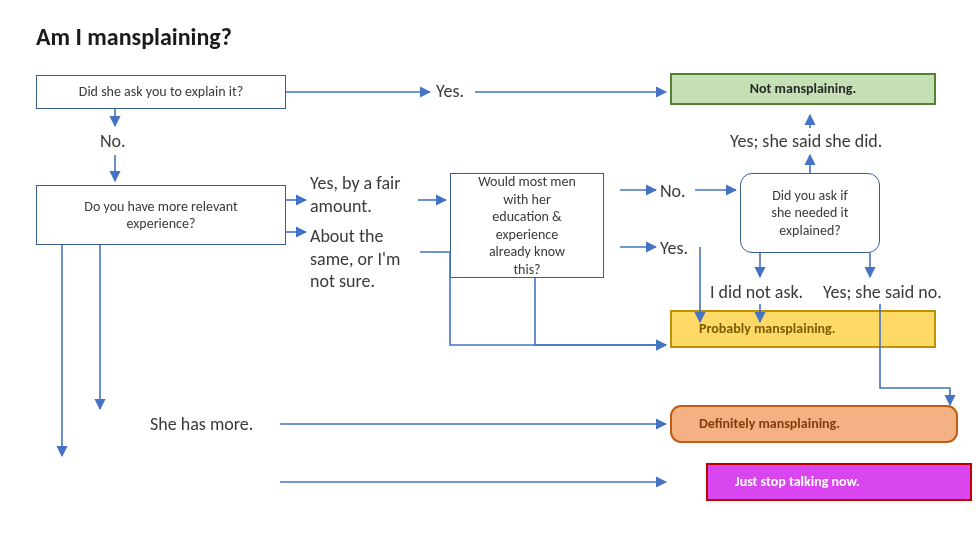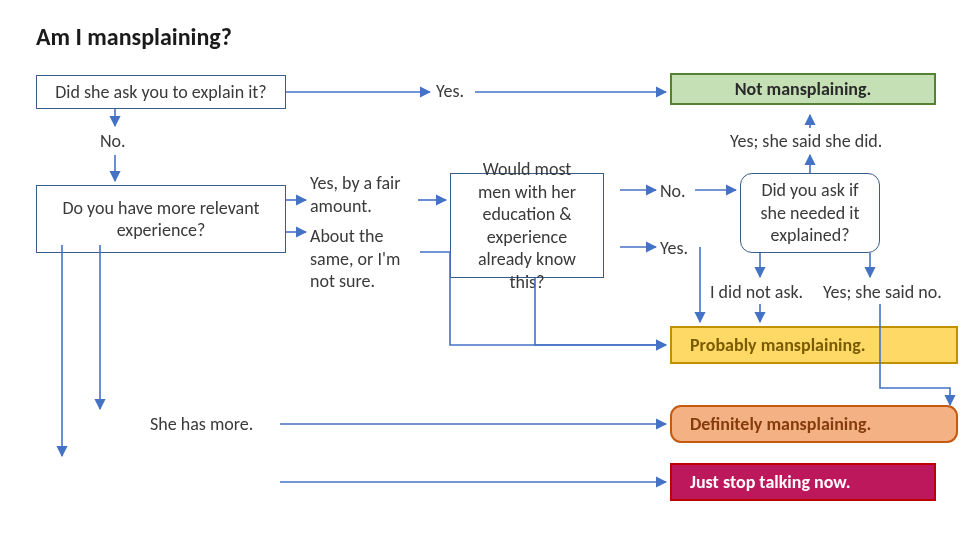--- a/index.html
+++ b/index.html
@@ -20,81 +20,81 @@
   .title {
     position: absolute;
     font-weight: 700;
     font-size: 24px;
     color: #1b1b1b;
   }
   .box {
     position: absolute;
     border: 1px solid #385D8A;
     background: #ffffff;
-    font-size: 18px;
+    font-size: 14px;
     text-align: center;
     display: flex;
     align-items: center;
     justify-content: center;
-    padding: 6px 18px;
+    padding: 6px 27px;
     box-sizing: border-box;
     line-height: 1.25;
   }
   .txt {
     position: absolute;
     font-size: 18px;
     line-height: 1.25;
   }
   .result {
     border-width: 2px;
     font-weight: 700;
   }
   .result.green  { background:#C5E0B4; border-color:#548235; color:#2a2a2a; }
   .result.yellow { background:#FFD966; border-color:#BF9000; color:#7a5c00; }
   .result.coral  { background:#F4B183; border-color:#C55A11; color:#843C0C; text-align:left; justify-content:flex-start;}
-  .result.red    { background:#be185d; border-color:#C00000; color:#ffffff; text-align:left; justify-content:flex-start;}
+  .result.red    { background:#d946ef; border-color:#C00000; color:#ffffff; text-align:left; justify-content:flex-start;margin-left:36px;}
   svg.wires { position:absolute; inset:0; width:976px; height:549px; pointer-events:none; }
   svg.wires line, svg.wires polyline { stroke:#4472C4; stroke-width:1.6; fill:none; }
 </style>
 </head>
 <body>
 
 <div class="canvas">
 
   <div class="title" style="left:36px; top:22px;">Am I mansplaining?</div>
 
   <div class="box" style="left:36px;  top:75px;  width:250px; height:34px;">Did she ask you to explain it?</div>
 
   <div class="txt" style="left:436px; top:80px;">Yes.</div>
 
   <div class="box result green" style="left:670px; top:73px; width:266px; height:32px;">Not mansplaining.</div>
 
   <div class="txt" style="left:100px; top:130px;">No.</div>
 
   <div class="txt" style="left:730px; top:130px;">Yes; she said she did.</div>
 
-  <div class="box" style="left:36px;  top:185px; width:250px; height:68px;">Do you have more relevant experience?</div>
+  <div class="box" style="left:36px;  top:185px; width:250px; height:60px;">Do you have more relevant experience?</div>
 
   <div class="txt" style="left:310px; top:225px; width:110px;">About the same, or I'm not sure.</div>
 
   <div class="txt" style="left:310px; top:172px; width:110px;">Yes, by a fair amount.</div>
 
   <div class="box" style="left:450px; top:173px; width:154px; height:105px;">Would most men with her education &amp; experience already know this?</div>
 
   <div class="txt" style="left:660px; top:180px;">No.</div>
 
   <div class="txt" style="left:660px; top:237px;">Yes.</div>
 
   <div class="box" style="left:740px; top:173px; width:140px; height:80px;border-radius:12px;">Did you ask if she needed it explained?</div>
 
   <div class="txt" style="left:710px; top:281px;">I did not ask.</div>
 
   <div class="txt" style="left:823px; top:281px;">Yes; she said no.</div>
 
-  <div class="box result yellow" style="left:670px; top:326px; width:288px; height:38px; justify-content:flex-start; text-align:left;">Probably mansplaining.</div>
+  <div class="box result yellow" style="left:670px; top:310px; width:266px; height:38px; justify-content:flex-start; text-align:left;">Probably mansplaining.</div>
 
   <div class="txt" style="left:150px; top:413px;">She has more.</div>
 
   <div class="box result coral" style="left:670px; top:405px; width:288px; height:38px;border-radius:11px;">Definitely mansplaining.</div>
 
 
   <div class="box result red" style="left:670px; top:463px; width:266px; height:38px;">Just stop talking now.</div>
 
   <svg class="wires">
     <defs>

